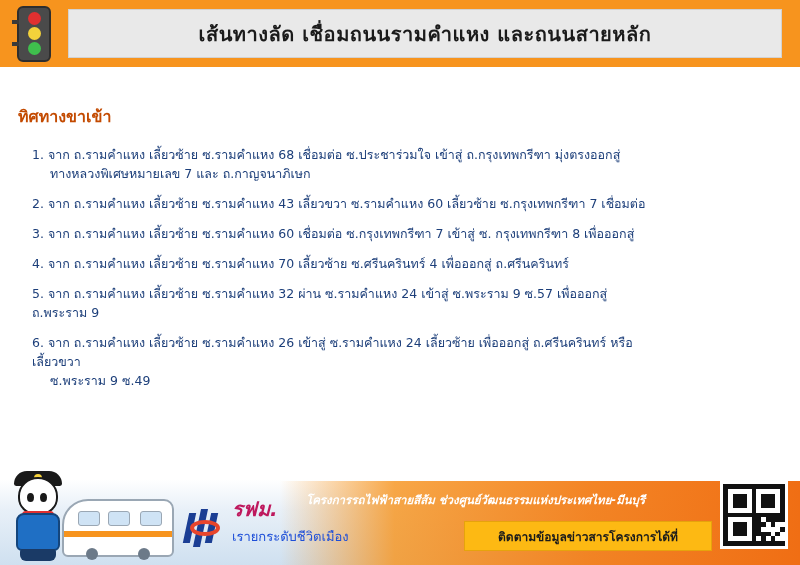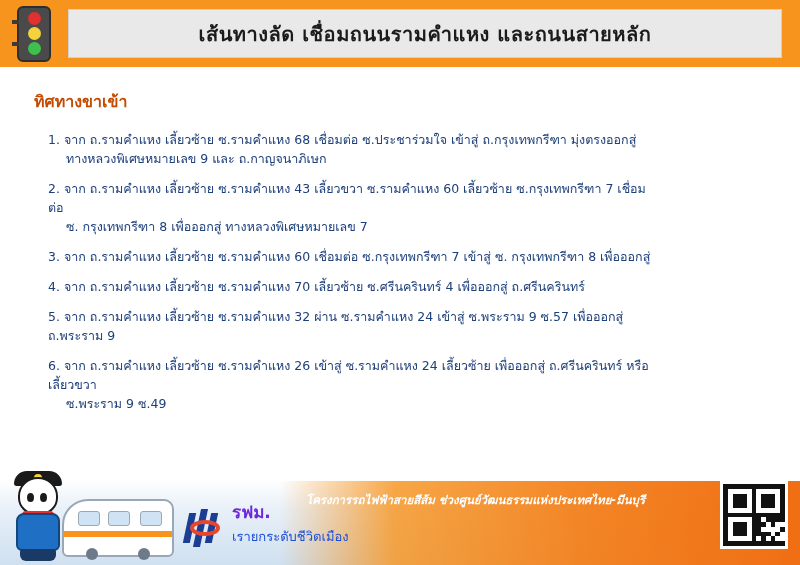--- a/index.html
+++ b/index.html
@@ -73,24 +73,24 @@
     font-size: 20px;
     font-weight: bold;
     color: #1b1b1b;
     letter-spacing: .5px;
     white-space: nowrap;
   }
 
   
   .body {
     position: absolute;
-    left: 0; top: 67px;
+    left: 0; top: 82px;
     width: 700px;
     height: 398px;
-    padding: 22px 26px 0 30px;
+    padding: 22px 26px 0 14px;
   }
   .section-title {
     font-family: "DejaVu Sans", "Liberation Sans", sans-serif;
     font-size: 16px;
     font-weight: bold;
     color: #c34a00;
     margin: 0 0 14px 4px;
   }
   ol.route-list {
     list-style: none;
@@ -239,22 +239,23 @@
     border: 4px solid #e8452c;
     border-radius: 50%;
   }
   .mrt-text {
     display: flex;
     flex-direction: column;
     gap: 1px;
   }
   .mrt-abbr {
     font-family: "DejaVu Sans", "Liberation Sans", sans-serif;
-    font-size: 17px; font-weight: bold;
-    color: #6d28d9;
+    font-size: 20px; font-weight: bold;
+    color: #be185d;
+    font-style: italic;
   }
   .mrt-slogan {
     font-family: Liberation Serif, serif;
     font-size: 13px;
     color: #1d4ed8;
   }
 
   
   .project-line {
     position: absolute;
@@ -319,26 +320,25 @@
     </div>
   </div>
 
   <div class="body">
     <div class="section-title">ทิศทางขาเข้า</div>
 
     <ol class="route-list">
       <li>
         <span>1.</span>
         <span>จาก ถ.รามคำแหง เลี้ยวซ้าย ซ.รามคำแหง 68 เชื่อมต่อ ซ.ประชาร่วมใจ เข้าสู่ ถ.กรุงเทพกรีฑา มุ่งตรงออกสู่</span>
-        <span class="cont">ทางหลวงพิเศษหมายเลข 9 และ ถ.กาญจนาภิเษก</span>
+        <span class="cont">ทางหลวงพิเศษหมายเลข 7 และ ถ.กาญจนาภิเษก</span>
       </li>
       <li>
         <span>2.</span>
         <span>จาก ถ.รามคำแหง เลี้ยวซ้าย ซ.รามคำแหง 43 เลี้ยวขวา ซ.รามคำแหง 60 เลี้ยวซ้าย ซ.กรุงเทพกรีฑา 7 เชื่อมต่อ</span>
-        <span class="cont">ซ. กรุงเทพกรีฑา 8 เพื่อออกสู่ ทางหลวงพิเศษหมายเลข 7</span>
       </li>
       <li>
         <span>3.</span>
         <span>จาก ถ.รามคำแหง เลี้ยวซ้าย ซ.รามคำแหง 60 เชื่อมต่อ ซ.กรุงเทพกรีฑา 7 เข้าสู่ ซ. กรุงเทพกรีฑา 8 เพื่อออกสู่</span>
       </li>
       <li>
         <span>4.</span>
         <span>จาก ถ.รามคำแหง เลี้ยวซ้าย ซ.รามคำแหง 70 เลี้ยวซ้าย ซ.ศรีนครินทร์ 4 เพื่อออกสู่ ถ.ศรีนครินทร์</span>
       </li>
       <li>
@@ -385,20 +385,23 @@
         <span class="ring"></span>
       </div>
       <div class="mrt-text">
         <div class="mrt-abbr">รฟม.</div>
         <div class="mrt-slogan">เรายกระดับชีวิตเมือง</div>
       </div>
     </div>
 
     <div class="project-line">โครงการรถไฟฟ้าสายสีส้ม  ช่วงศูนย์วัฒนธรรมแห่งประเทศไทย-มีนบุรี</div>
 
+    <div class="follow-btn">
+      <span>ติดตามข้อมูลข่าวสารโครงการได้ที่</span>
+    </div>
 
     <div class="qr">
       <div class="qr-grid" id="qrgrid">
           <i class="on"></i>
           <i class="on"></i>
           <i class="on"></i>
           <i class="on"></i>
           <i class="on"></i>
           <i class="on"></i>
           <i class="on"></i>

